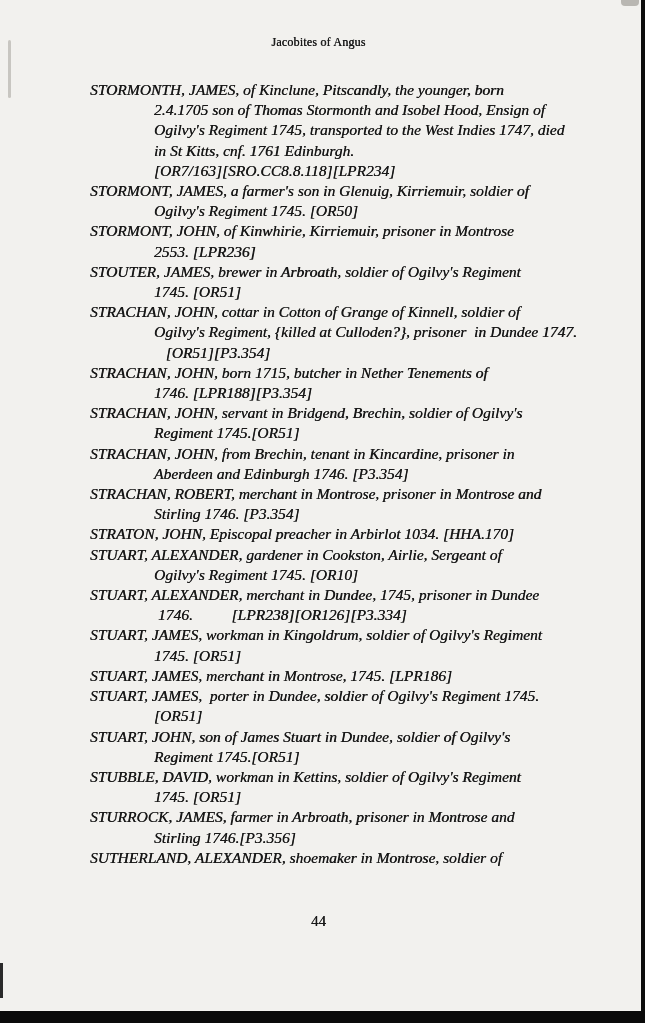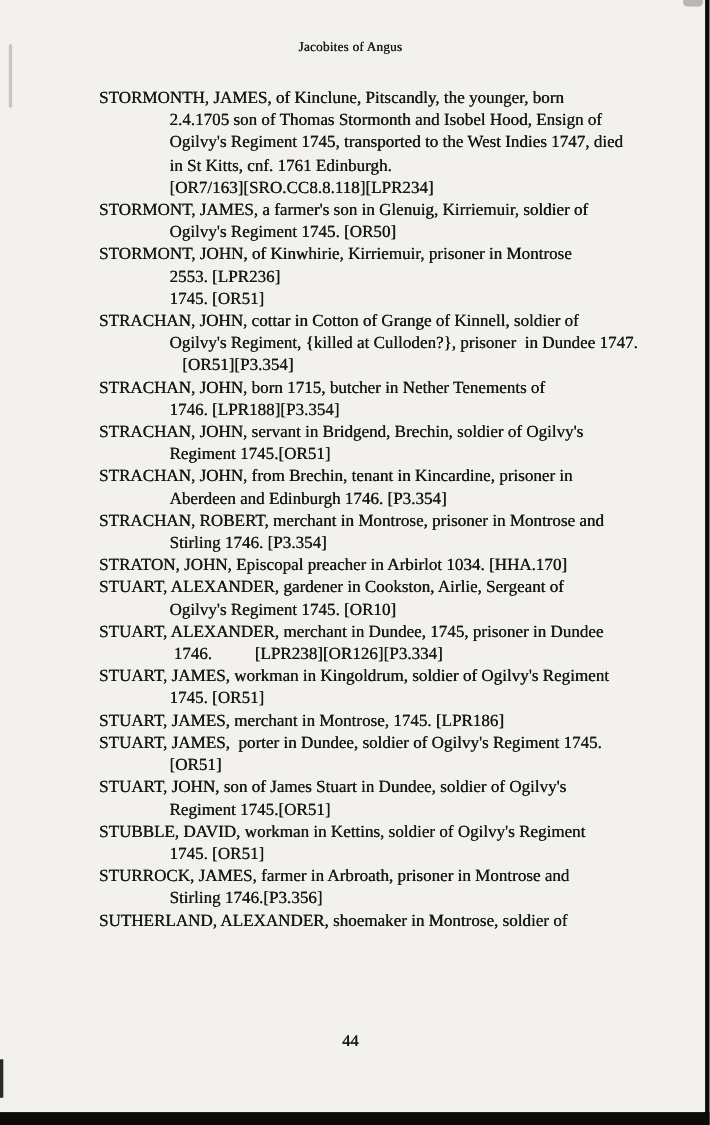--- a/index.html
+++ b/index.html
@@ -22,28 +22,29 @@
     text-shadow: 0.3px 0 0 currentColor;
   }
 
   .entries {
     position: absolute;
     left: 90px; top: 80px;
     width: 540px;
     font-size: 15.5px;
     line-height: 20.2px;
     text-shadow: 0.3px 0 0 currentColor;
+    font-style: italic;
   }
   .entry { margin: 0; }
   .line { white-space: pre; }
   .line.cont { margin-left: 64px; }
 
   .page-number {
     position: absolute;
-    top: 939px; left: 0; right: 8px;
+    top: 913px; left: 0; right: 8px;
     text-align: center;
     font-size: 15px;
     text-shadow: 0.3px 0 0 currentColor;
   }
 
   
   .edge-right {
     position: absolute; top: 0; right: 0;
     width: 4px; height: 100%;
     background: #0c0c0c;
@@ -90,20 +91,21 @@
       </div>
       <div class="entry">
         <div class="line first">STORMONT, JAMES, a farmer's son in Glenuig, Kirriemuir, soldier of</div>
         <div class="line cont">Ogilvy's Regiment 1745. [OR50]</div>
       </div>
       <div class="entry">
         <div class="line first">STORMONT, JOHN, of Kinwhirie, Kirriemuir, prisoner in Montrose</div>
         <div class="line cont">2553. [LPR236]</div>
       </div>
       <div class="entry">
+        <div class="line first">STOUTER, JAMES, brewer in Arbroath, soldier of Ogilvy's Regiment</div>
         <div class="line cont">1745. [OR51]</div>
       </div>
       <div class="entry">
         <div class="line first">STRACHAN, JOHN, cottar in Cotton of Grange of Kinnell, soldier of</div>
         <div class="line cont">Ogilvy's Regiment, {killed at Culloden?}, prisoner  in Dundee 1747.</div>
         <div class="line cont">   [OR51][P3.354]</div>
       </div>
       <div class="entry">
         <div class="line first">STRACHAN, JOHN, born 1715, butcher in Nether Tenements of</div>
         <div class="line cont">1746. [LPR188][P3.354]</div>

